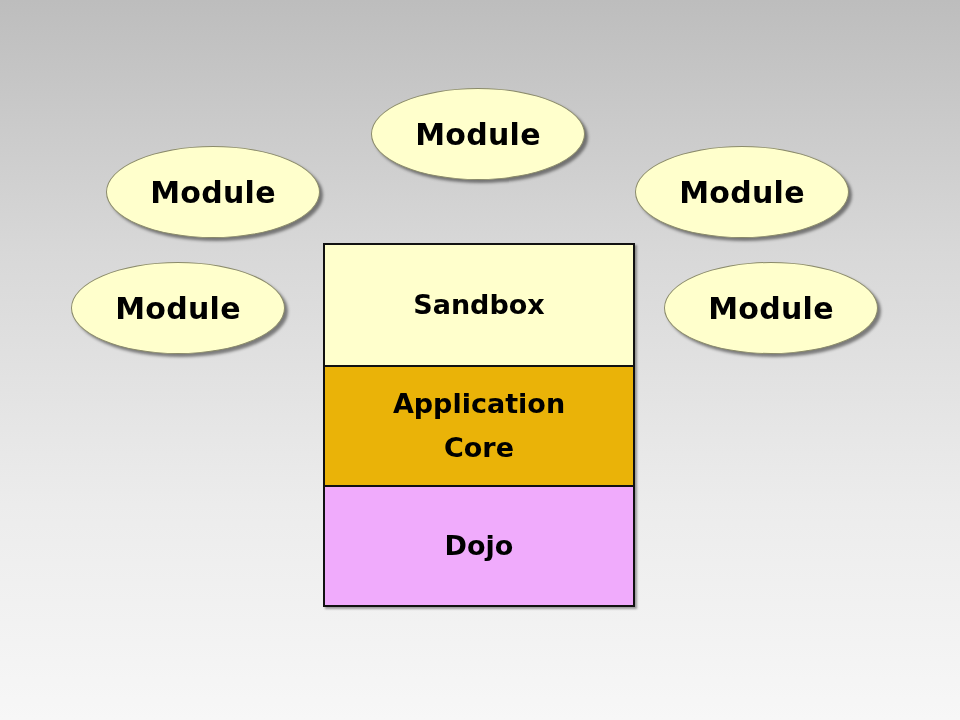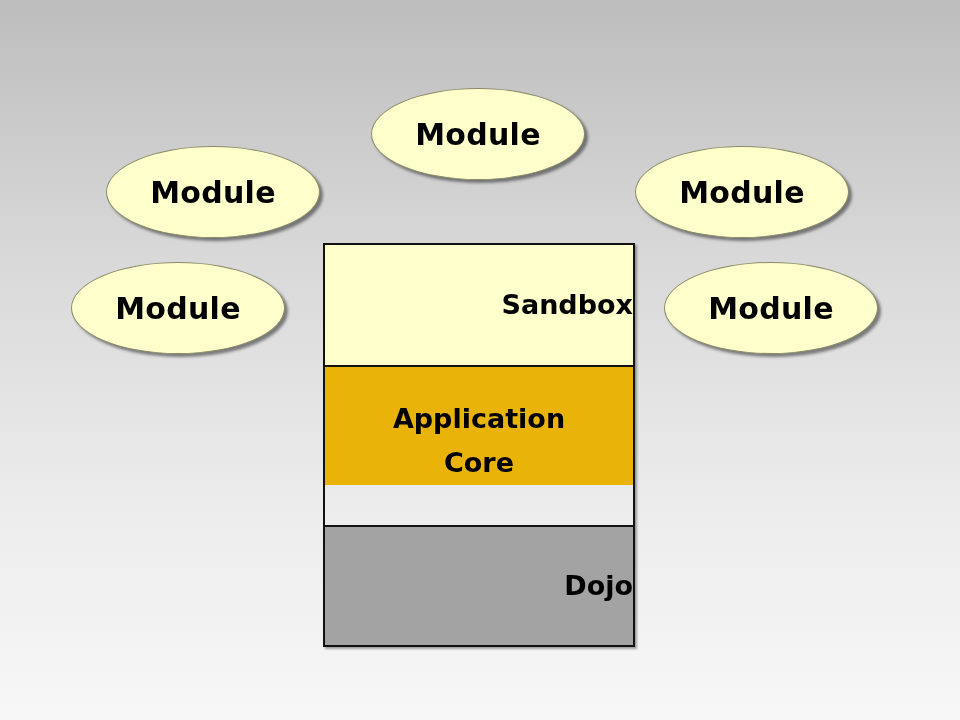--- a/index.html
+++ b/index.html
@@ -15,28 +15,28 @@
       display: flex; align-items: center; justify-content: center;
       font-weight: bold; font-size: 30px; color: #000;
       box-sizing: border-box; letter-spacing: 0.3px;
     }
     .stack {
       position: absolute; left: 323px; top: 243px; width: 312px;
       border: 2px solid #111; box-sizing: border-box;
       box-shadow: 2px 2px 2px rgba(0,0,0,0.35);
     }
     .layer {
-      display: flex; align-items: center; justify-content: flex-end;
+      display: flex; align-items: center; justify-content: center;
       text-align: center; font-weight: bold; font-size: 27px; color: #000;
       height: 120px; box-sizing: border-box; line-height: 44px;
     }
     .layer + .layer { border-top: 2px solid #111; }
     .sandbox { background: #ffffcc; }
     .core { background: #eab308; flex-direction: column; }
-    .dojo { background: #a3a3a3; margin-top: 40px; }
+    .dojo { background: #f0abfc; }
   </style>
 </head>
 <body>
 
 <div class="module" style="left:371px; top:88px;">
   <span>Module</span>
 </div>
 <div class="module" style="left:106px; top:146px;">
   <span>Module</span>
 </div>

